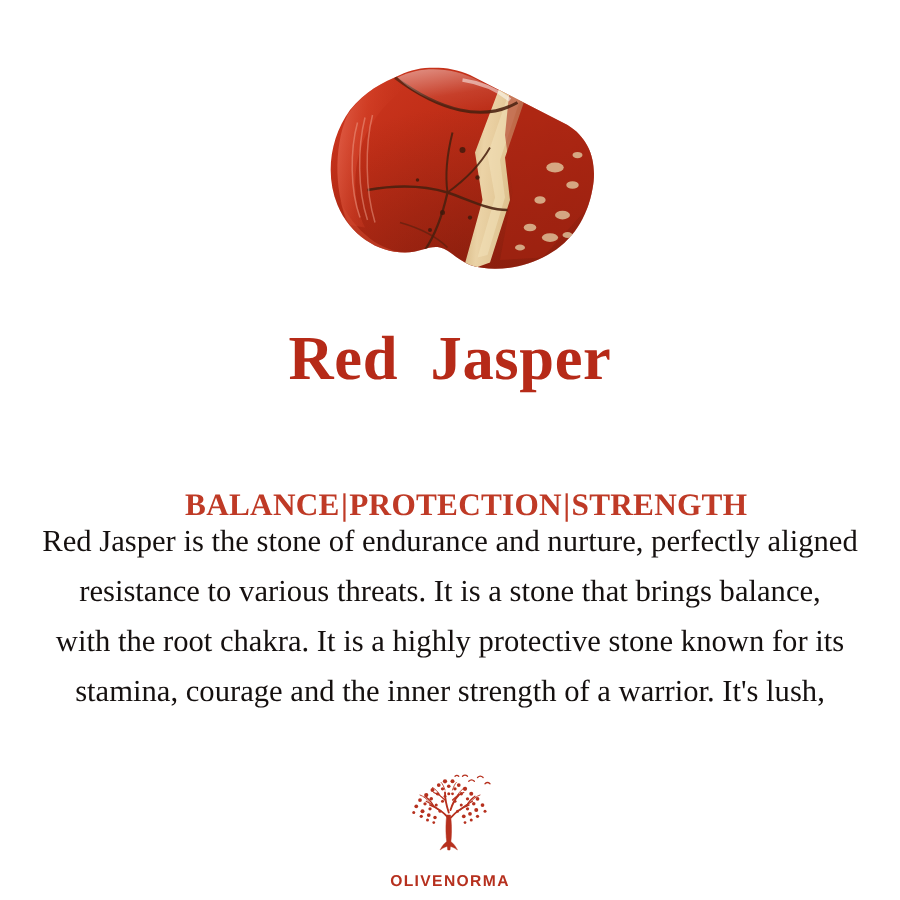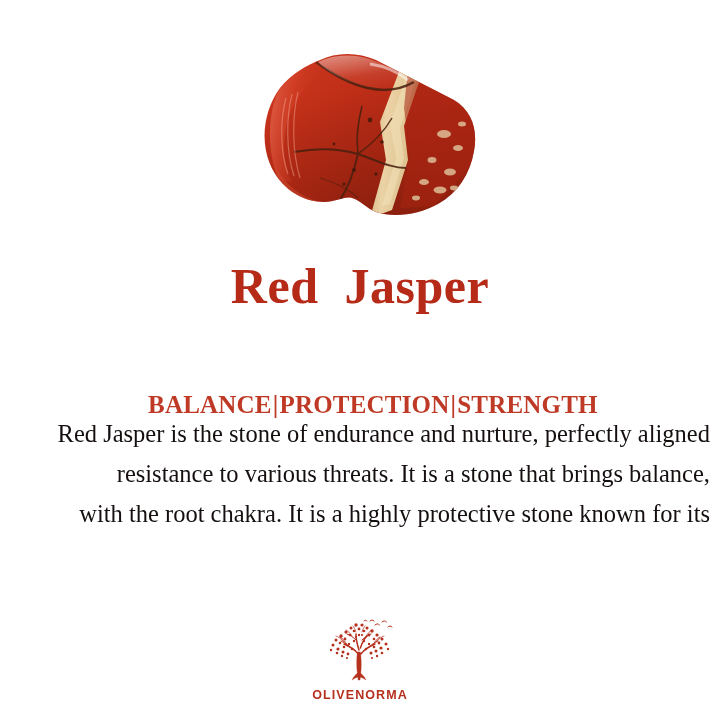--- a/index.html
+++ b/index.html
@@ -81,40 +81,39 @@
     width: 700px;
     text-align: center;
     font-family: "Liberation Serif", serif;
     font-size: 24.5px;
     line-height: 40px;
     color: #15100f;
   }
   .body-text .line {
     display: block;
     white-space: nowrap;
-    text-align: right;
   }
 
   
   .logo {
     position: absolute;
     top: 618px;
     left: 0;
     width: 720px;
     display: flex;
     flex-direction: column;
     align-items: center;
   }
   .logo-mark {
     width: 84px;
     height: 64px;
     display: block;
   }
   .logo-word {
-    margin-top: 6px;
+    margin-top: 16px;
     font-family: "Liberation Sans", sans-serif;
     font-weight: bold;
     font-size: 12.5px;
     letter-spacing: 1.1px;
     color: #b6301e;
     text-align: center;
   }
 </style>
 </head>
 <body>
@@ -216,20 +215,21 @@
   <div class="title">Red  Jasper</div>
 
   <div class="subtitle">
     <span>BALANCE</span><span class="sep">|</span><span>PROTECTION</span><span class="sep">|</span><span>STRENGTH</span>
   </div>
 
   <div class="body-text">
     <span class="line">Red Jasper is the stone of endurance and nurture, perfectly aligned</span>
     <span class="line">resistance to various threats. It is a stone that brings balance,</span>
     <span class="line">with the root chakra. It is a highly protective stone known for its</span>
+    <span class="line">stamina, courage and the inner strength of a warrior. It's lush,</span>
   </div>
 
   <div class="logo">
     <svg class="logo-mark" viewBox="0 0 84 64" xmlns="http://www.w3.org/2000/svg">
       <g fill="#b6301e" stroke="#b6301e">
 
         <path d="M40.2 62 L39 52 C38.6 46, 38.6 40, 39.4 34 L42.4 34 C43.2 40, 43.4 46, 43 52 L42 62 Z" stroke-width="0.4"></path>
         <path d="M34 62 C36 58, 38 56, 40 55 L42 55 C44 56, 46 58, 48 62
                  C45 60, 43 59, 41 59 C39 59, 37 60, 34 62 Z" stroke-width="0.3"></path>
 

